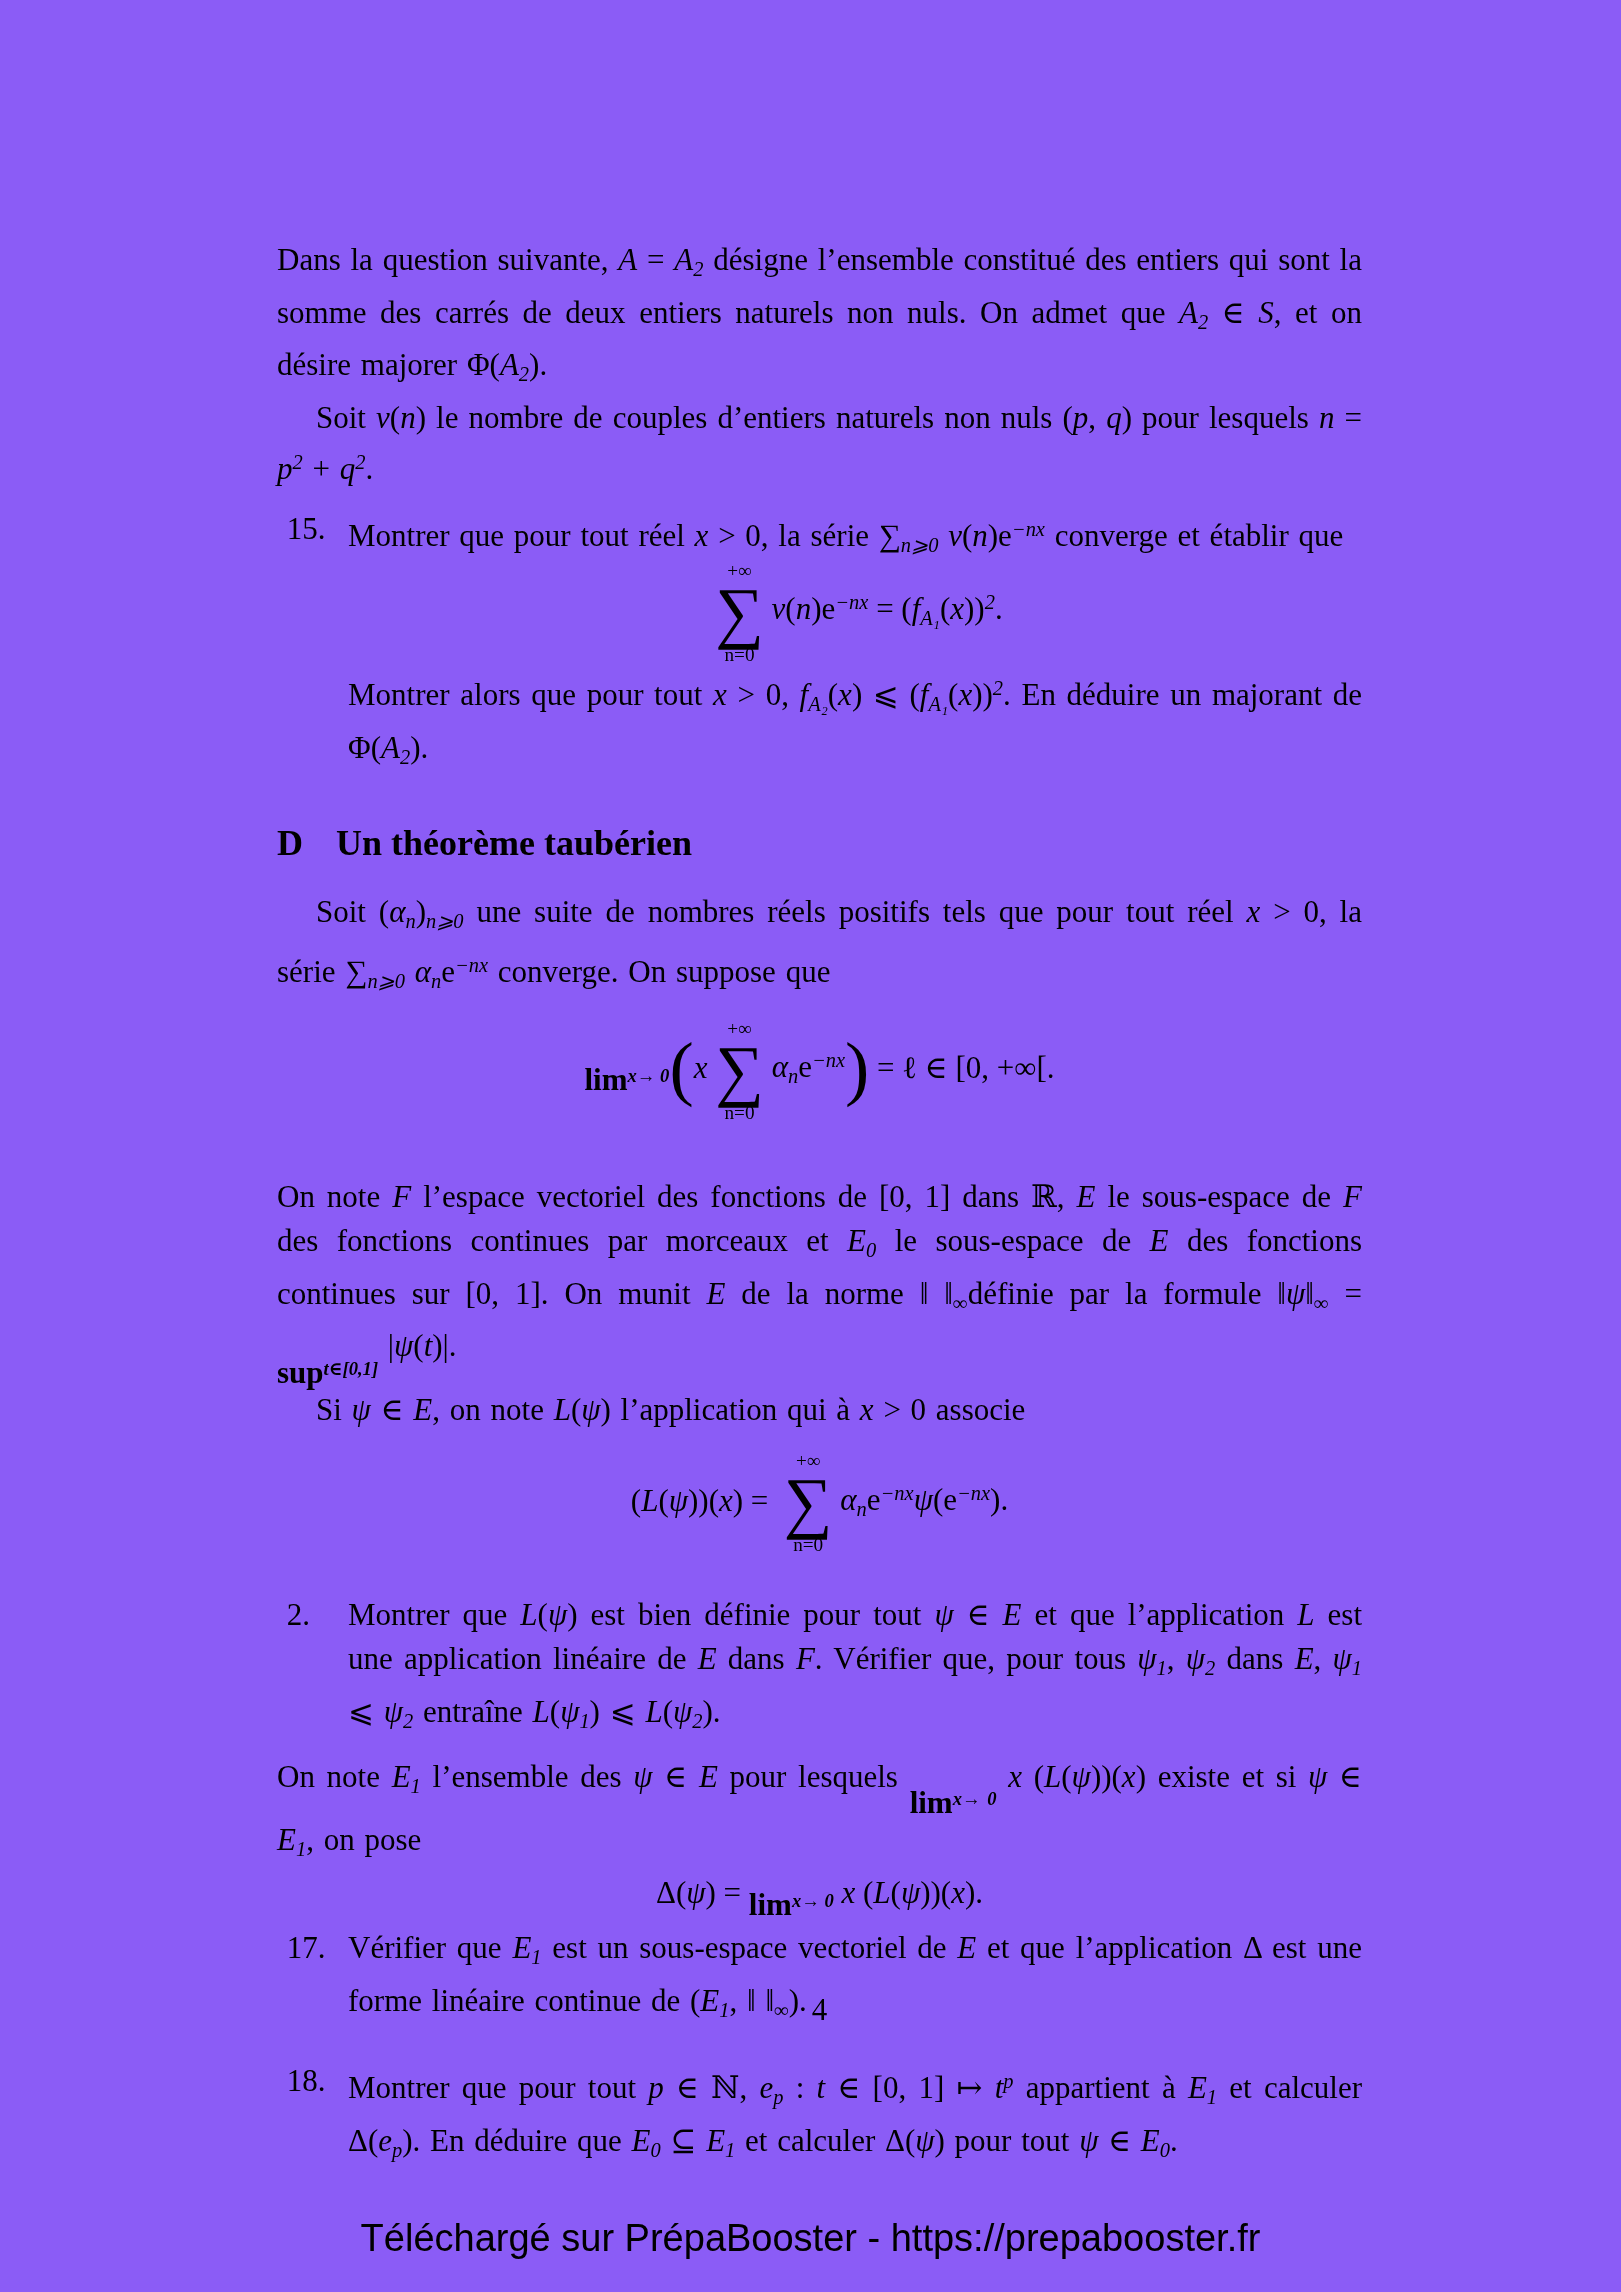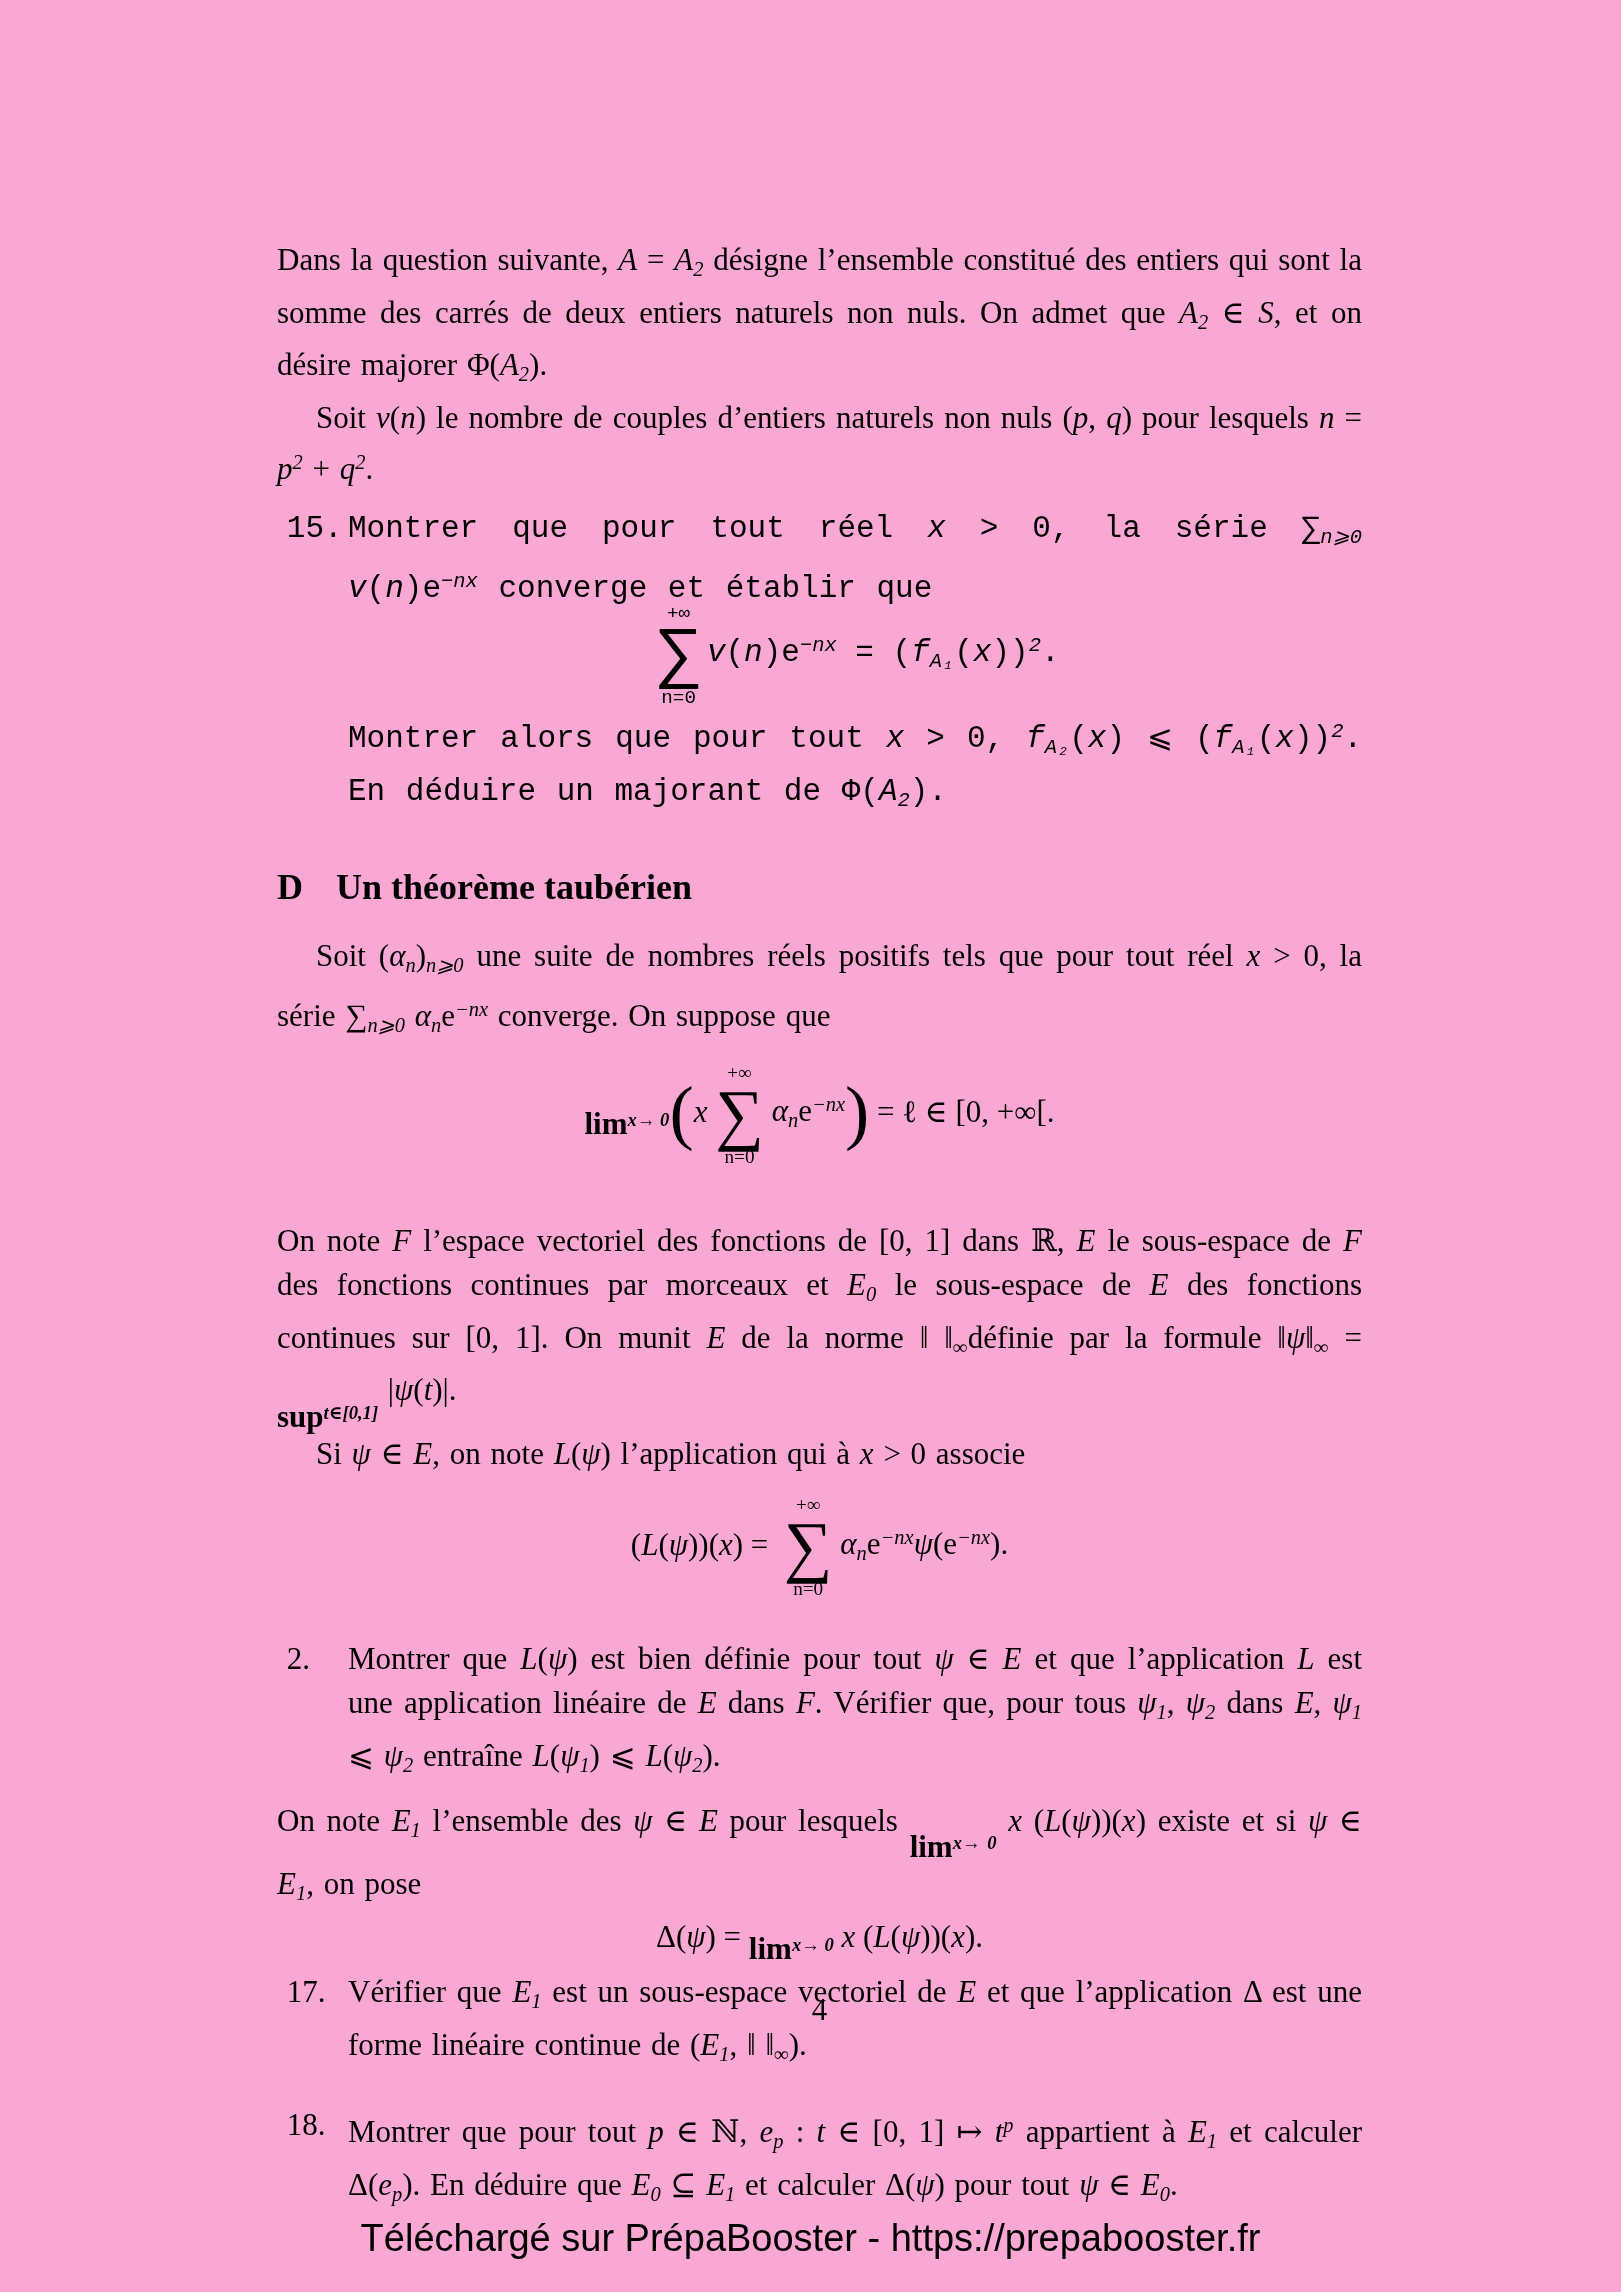--- a/index.html
+++ b/index.html
@@ -1,17 +1,17 @@
 <!DOCTYPE html>
 <html><head>
 <meta charset="utf-8">
 <style>
   html,body{margin:0;padding:0;background:#ffffff;}
   .page{
-    position:relative;width:1621px;height:2293px;background:#f9a8d4;color:#000;
+    position:relative;width:1621px;height:2293px;background:#8b5cf6;color:#000;
     font-family:"Liberation Serif","DejaVu Serif",serif;font-size:31px;overflow:hidden;
   }
   .content{position:absolute;left:277px;top:238px;width:1085px;}
   p{margin:0;}
   .just{text-align:justify;line-height:44px;word-spacing:2px;}
   .indent{text-indent:39px;}
 
   
   .s-r{}
   .s-i{font-style:italic;}
@@ -35,21 +35,21 @@
   
   .item{display:flex;}
   .item-num{flex:0 0 71px;padding-left:9.8px;box-sizing:border-box;line-height:44px;}
   .item-body{flex:1;min-width:0;}
 
   
   .section{margin:43px 0 25.5px 0;font-size:36px;font-weight:bold;line-height:1.2;}
   .sec-label{margin-right:33px;}
 
   
-  .b-item15{margin-top:15.7px;font-family:Liberation Mono, monospace;}
+  .b-item15{margin-top:15.7px;}
   .eq15{margin:-9.8px 0 2px 0;}
   .eq-lim{margin:11.8px 0 53px 0;}
   .eq-L{margin:15.7px 0 9.8px 0;}
   .eq-delta{margin:-3.9px 0 0 0;}
   .b-item16{margin-top:39px;}
   .b-pE1{margin-top:11.8px;}
   .b-item17{margin-top:5.9px;}
   .b-item18{margin-top:27.4px;}
 
   .pagenum{position:absolute;top:1992px;left:277px;width:1085px;text-align:center;font-size:31px;}

